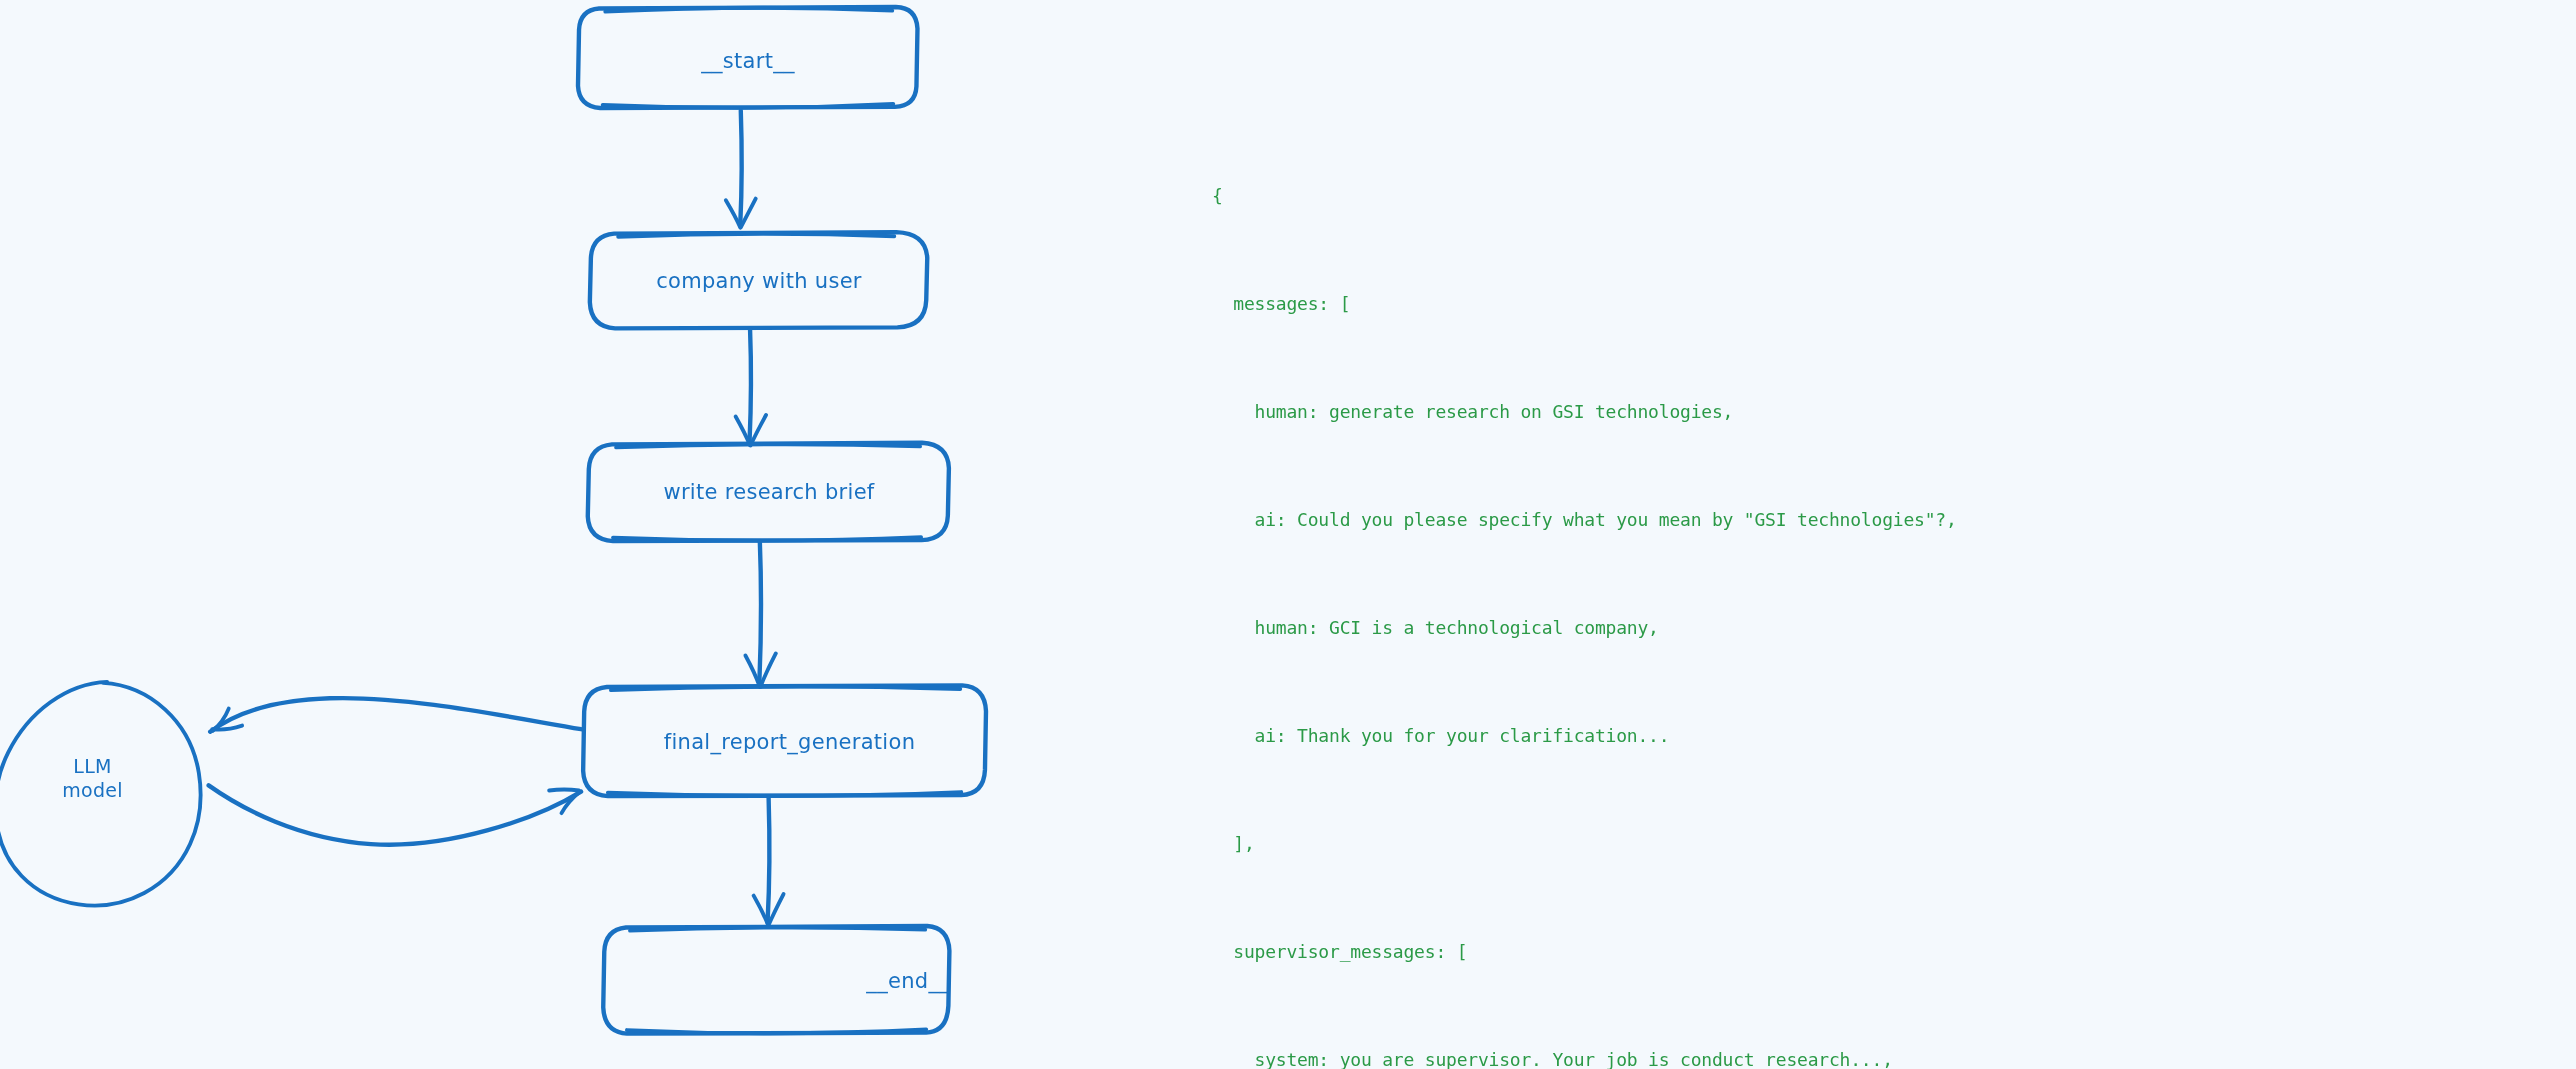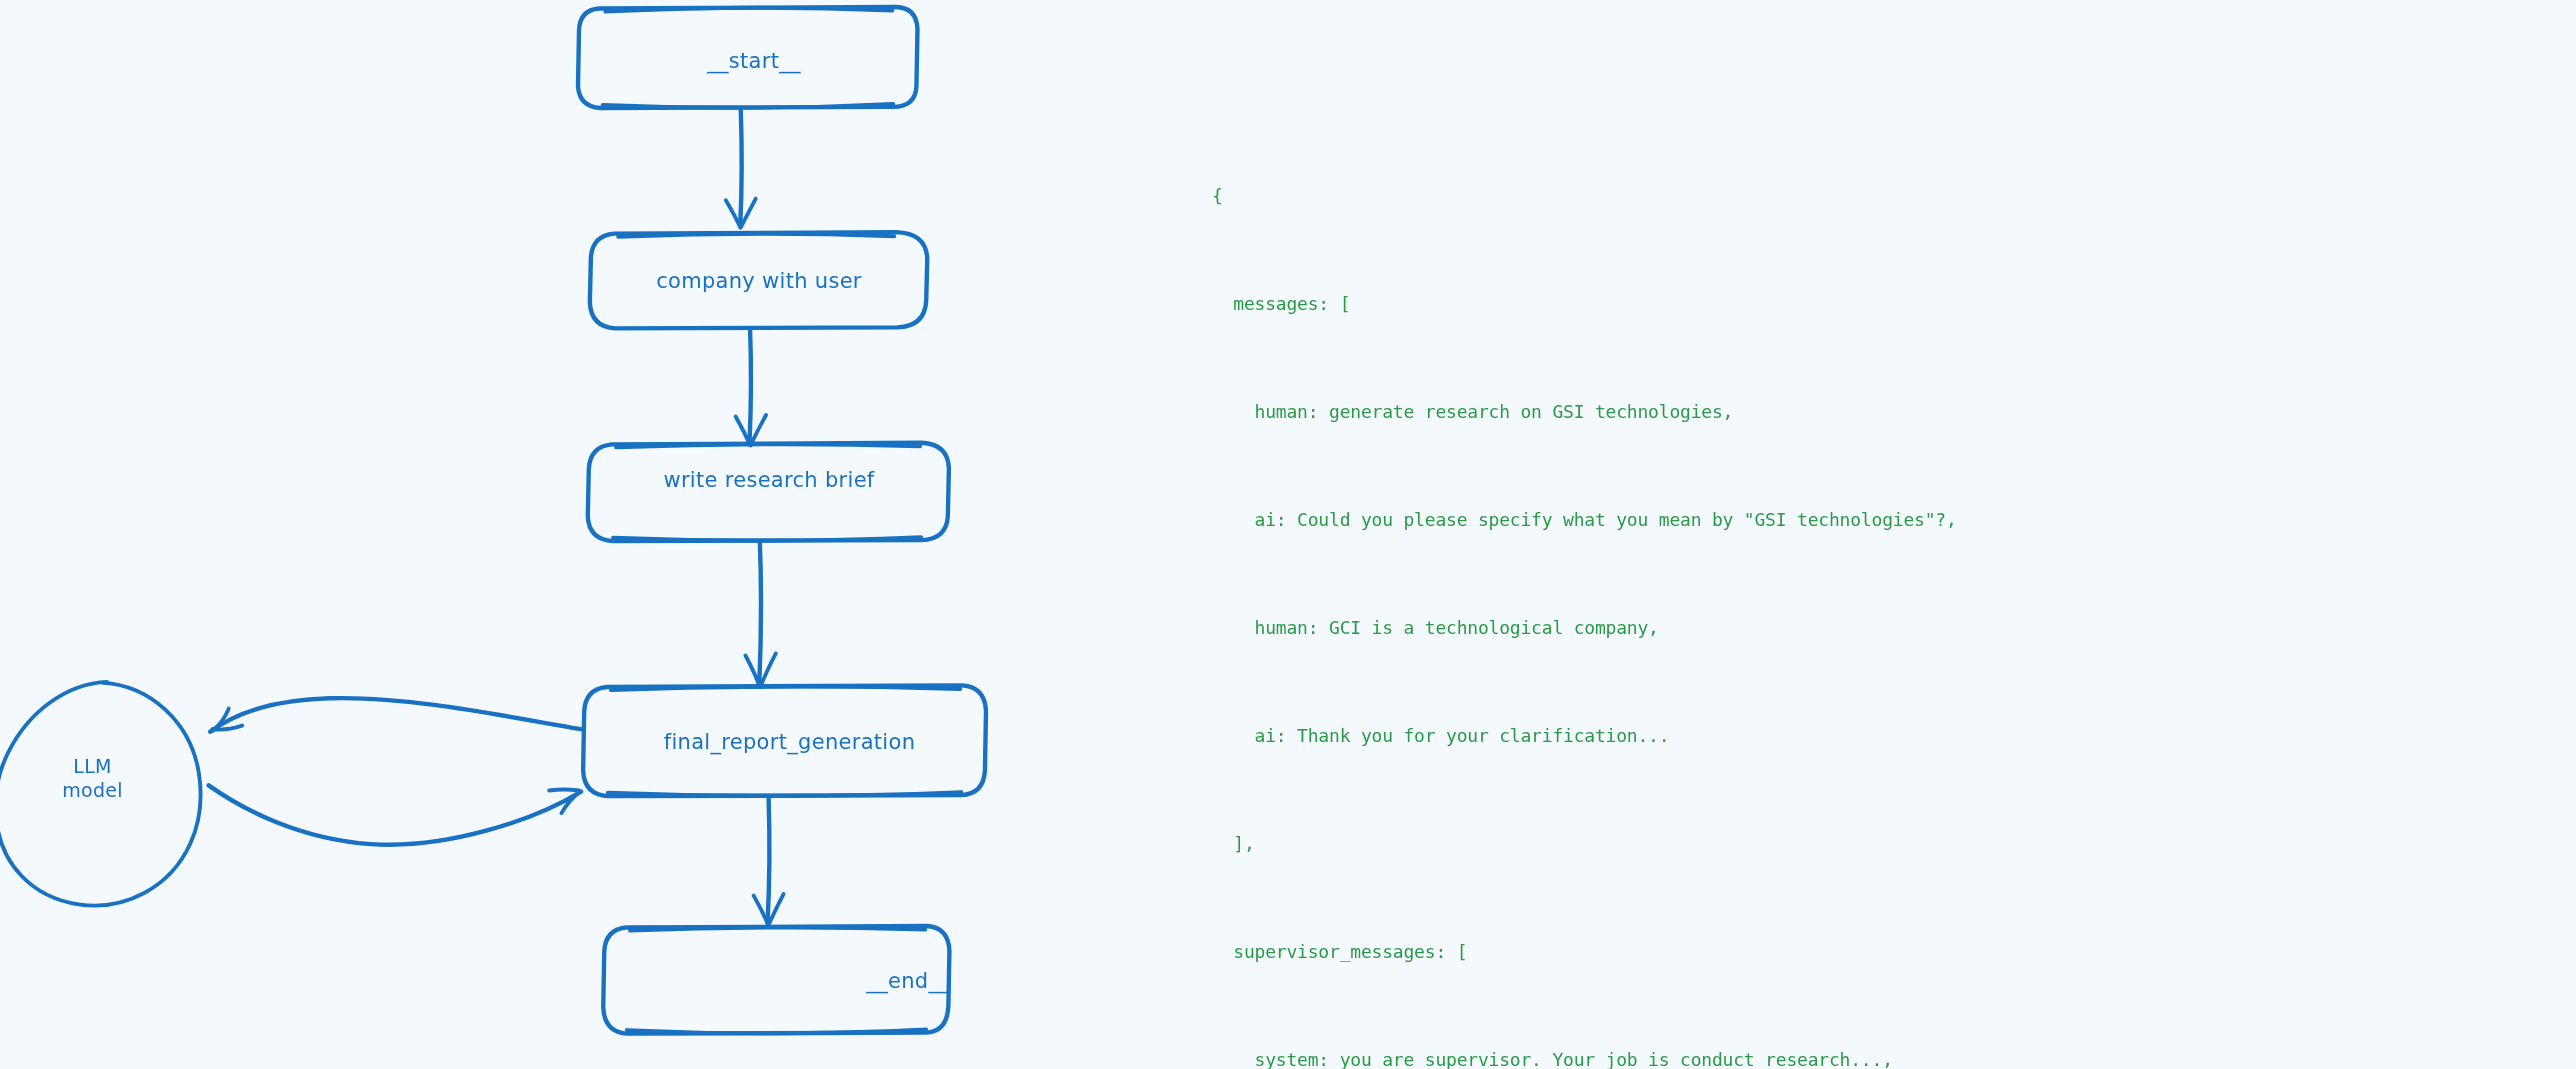--- a/index.html
+++ b/index.html
@@ -140,25 +140,25 @@
       <path class="hd" d="M413,1418 Q434,1400 444,1375"></path>
     </g>
 
     <g>
       <path class="hd2" d="M405,1524 C 470,1570 580,1628 720,1638 C 870,1648 1040,1590 1128,1536"></path>
       <path class="hd" d="M1124,1534 Q1095,1530 1066,1534"></path>
       <path class="hd" d="M1125,1537 Q1102,1556 1090,1578"></path>
     </g>
   </svg>
 
-  <div class="node-label node-box-label" style="left:578px; top:49px; width:340px;padding-left:6px;">__start__</div>
+  <div class="node-label node-box-label" style="left:578px; top:49px; width:340px;">__start__</div>
 
   <div class="node-label node-box-label" style="left:590px; top:269px; width:338px;">company with user</div>
 
-  <div class="node-label node-box-label" style="left:588px; top:468px; width:362px;">write research brief</div>
+  <div class="node-label node-box-label" style="left:588px; top:480px; width:362px;">write research brief</div>
 
   <div class="node-label node-box-label" style="left:583px; top:730px; width:413px;">final_report_generation</div>
 
   <div class="node-label node-box-label" style="left:603px; top:969px; width:347px;text-align:right;">__end__</div>
 
   <div class="node-label circle-label" style="left:-15.5px; top:755px; width:216px;">LLM</div>
 
   <div class="node-label circle-label" style="left:-15.5px; top:779px; width:216px;">model</div>
 
   <div id="json-block">

